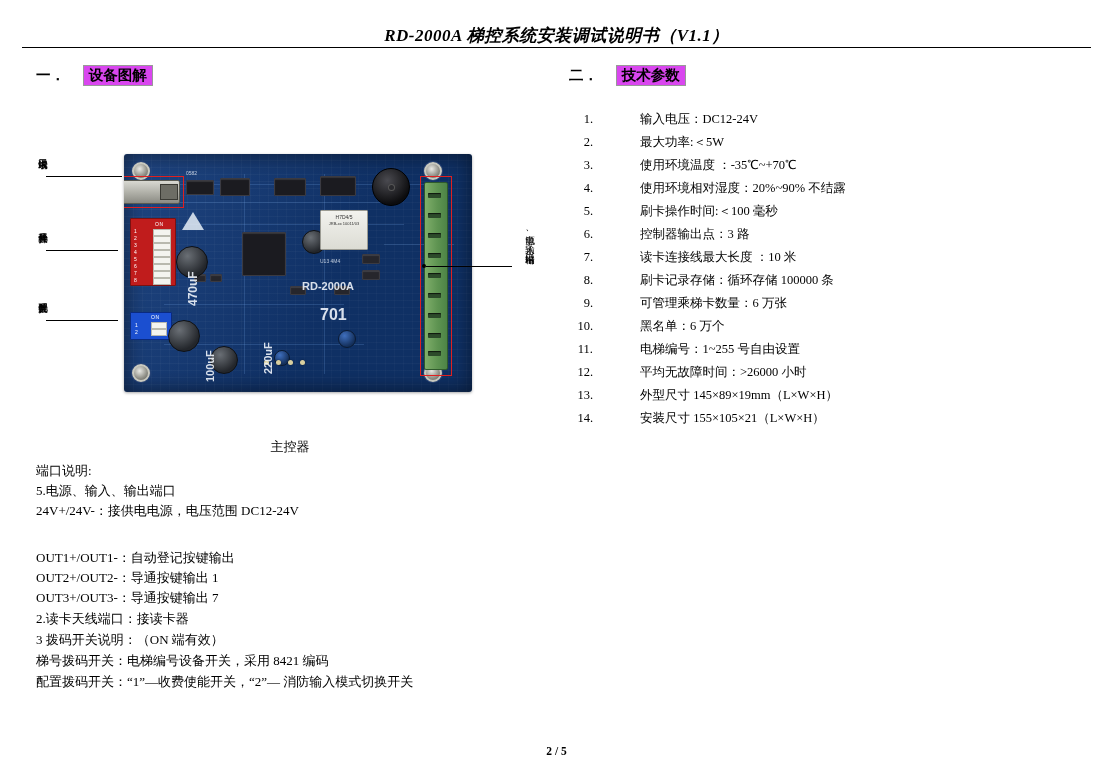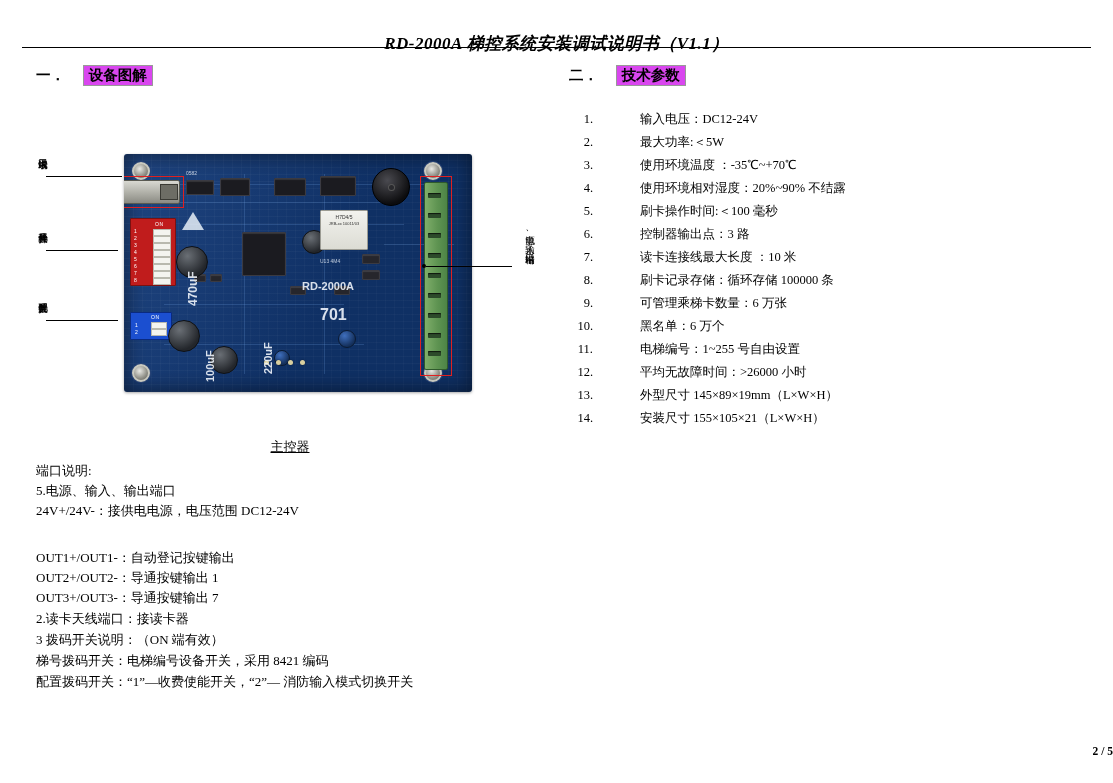--- a/index.html
+++ b/index.html
@@ -17,21 +17,21 @@
   }
   .page {
     position: relative;
     width: 1113px;
     height: 783px;
   }
 
   
   .header-title {
     position: absolute;
-    top: 32px;
+    top: 24px;
     left: 0;
     width: 1113px;
     text-align: center;
     font-family: "Liberation Serif", serif;
     font-style: italic;
     font-weight: bold;
     font-size: 17px;
     letter-spacing: 0.5px;
   }
   .header-rule {
@@ -226,21 +226,20 @@
     letter-spacing: 0px;
   }
 
   .caption {
     position: absolute;
     top: 438px;
     left: 0;
     width: 580px;
     text-align: center;
     font-size: 13px;
-    text-decoration: underline;
   }
 
   
   .ltext {
     position: absolute;
     left: 36px;
     font-size: 13px;
     line-height: 20px;
     white-space: nowrap;
   }
@@ -267,21 +266,21 @@
     box-sizing: border-box;
   }
   .rlist .txt { flex: 1 1 auto; margin-left: 37px; }
 
   
   .footer {
     position: absolute;
     bottom: 26px;
     left: 0;
     width: 1113px;
-    text-align: right;
+    text-align: center;
     font-size: 11.5px;
     font-weight: bold;
   }
 </style>
 </head>
 <body>
 
 <div class="page">
 
   <div class="header-title">RD-2000A 梯控系统安装调试说明书（V1.1）</div>

